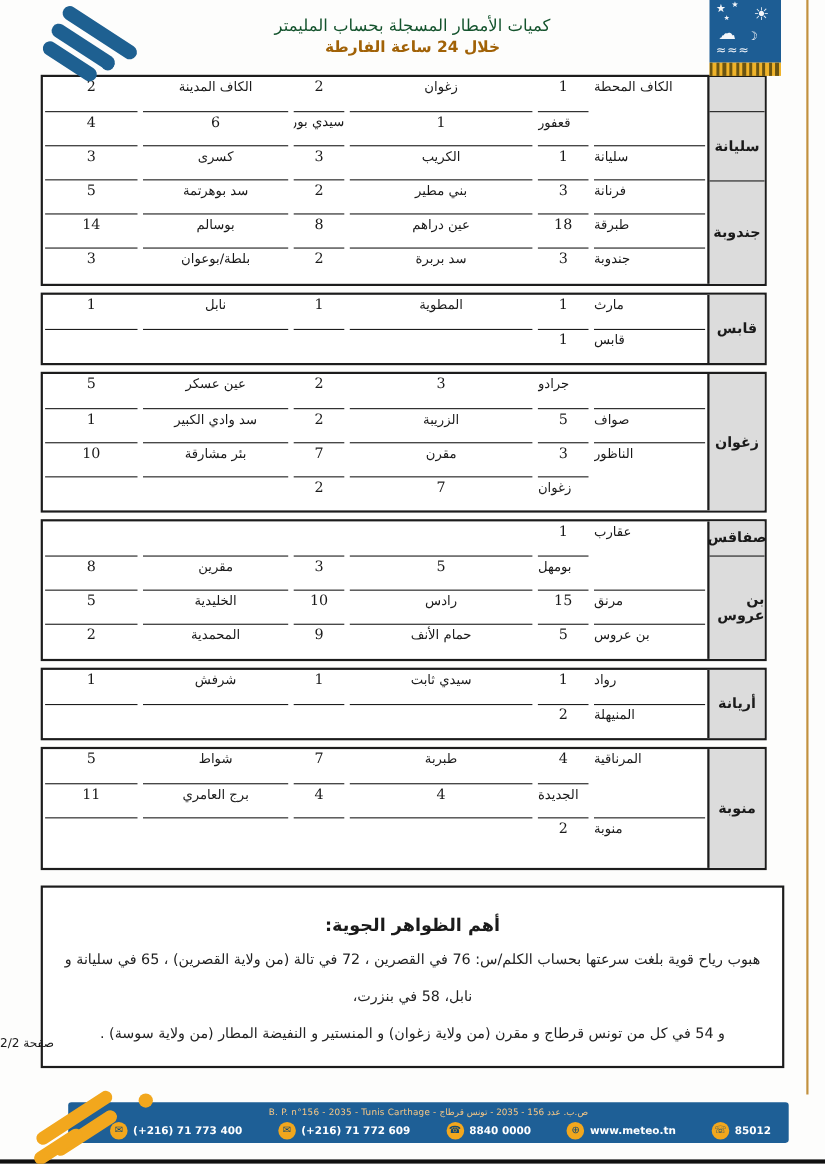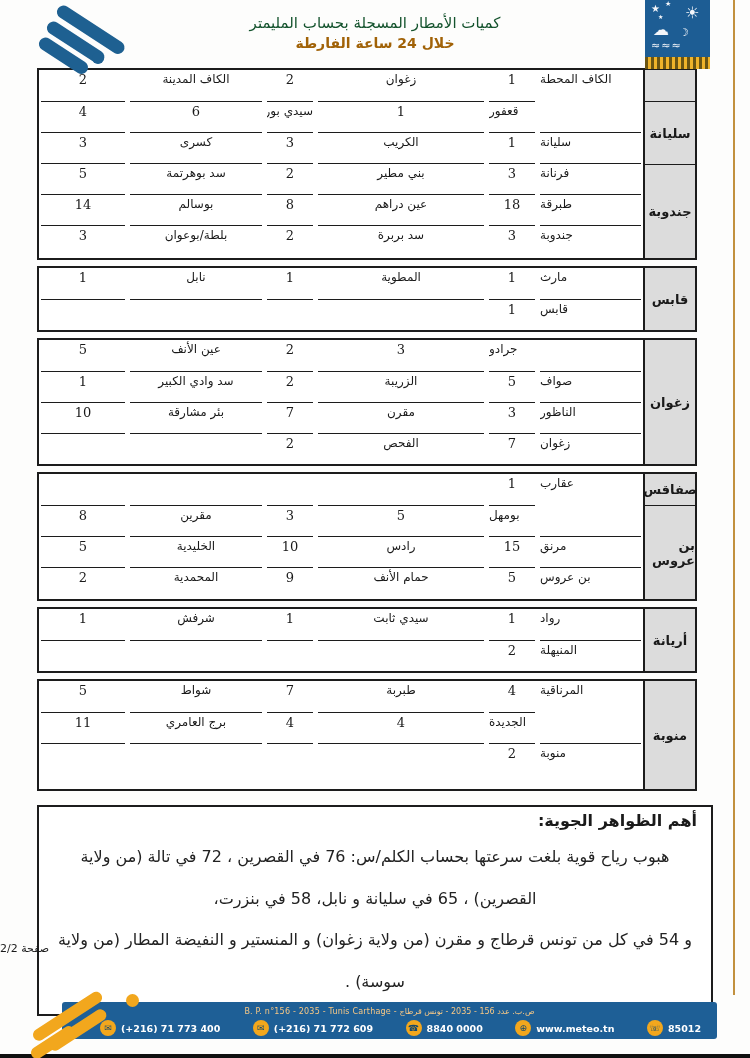--- a/index.html
+++ b/index.html
@@ -41,22 +41,22 @@
   .cell.v{text-align:center;font-family:"DejaVu Serif",serif;font-size:13px;direction:ltr;}
   .cell.s{text-align:center;}
   .cell.s1{text-align:left;padding-right:6px;}
   .bt{border-top:1.6px solid #1c1c1c;}
   .region-col{width:50px;border-left:2px solid #1c1c1c;background:#dcdcdc;display:flex;flex-direction:column;}
   .region-cell{display:flex;align-items:center;justify-content:center;font-weight:bold;font-size:13px;direction:rtl;}
   .rbt{border-top:1.6px solid #1c1c1c;}
   
   .phenomena{margin:14px 0 0 37px;width:676px;border:2px solid #1c1c1c;box-sizing:border-box;
              padding:4px 14px 12px 14px;background:#fff;}
-  .ph-title{direction:rtl;text-align:right;font-weight:bold;font-size:16px;margin-bottom:6px;}
-  .ph-line{direction:rtl;text-align:center;font-size:16px;line-height:2.6;color:#222;}
+  .ph-title{direction:rtl;text-align:center;font-weight:bold;font-size:16px;margin-bottom:6px;margin-top:20px;}
+  .ph-line{direction:rtl;text-align:center;font-size:13px;line-height:2.6;color:#222;}
   
   .page-label{position:absolute;left:0;right:0;top:942px;text-align:left;font-size:11px;direction:rtl;}
   
   .footer-band{position:absolute;left:62px;right:33px;top:1002px;height:37px;background:#1e5f96;border-radius:3px;}
   .footer-address{text-align:center;font-size:8px;color:#f8c885;padding-top:5px;letter-spacing:.2px;}
   .footer-contacts{display:flex;justify-content:space-between;align-items:center;padding:4px 16px 0 38px;}
   .contact{display:flex;align-items:center;gap:5px;}
   .contact .circ{width:16px;height:16px;border-radius:50%;background:#f2a71d;color:#14486e;
                  display:flex;align-items:center;justify-content:center;font-size:9px;line-height:1;}
   .contact .val{color:#ffffff;font-size:9.5px;font-weight:bold;white-space:nowrap;}
@@ -173,21 +173,21 @@
         </div>
       </div>
       <div class="region-col">
         <div class="region-cell" style="min-height: 62px; flex: 2 1 0%;">قابس</div>
       </div>
     </div>
     <div class="block">
       <div class="rows-area">
         <div class="trow">
           <div class="cell v">5</div>
-          <div class="cell s">عين الأنف</div>
+          <div class="cell s">عين عسكر</div>
           <div class="cell v">2</div>
           <div class="cell v">3</div>
           <div class="cell s s1">جرادو</div>
         </div>
         <div class="trow">
           <div class="cell v bt">1</div>
           <div class="cell s bt">سد وادي الكبير</div>
           <div class="cell v bt">2</div>
           <div class="cell s bt">الزريبة</div>
           <div class="cell v bt">5</div>
@@ -198,21 +198,20 @@
           <div class="cell s bt">بئر مشارقة</div>
           <div class="cell v bt">7</div>
           <div class="cell s bt">مقرن</div>
           <div class="cell v bt">3</div>
           <div class="cell s s1 bt">الناظور</div>
         </div>
         <div class="trow">
           <div class="cell v bt"></div>
           <div class="cell s bt"></div>
           <div class="cell v bt">2</div>
-          <div class="cell s bt">الفحص</div>
           <div class="cell v bt">7</div>
           <div class="cell s s1 bt">زغوان</div>
         </div>
       </div>
       <div class="region-col">
         <div class="region-cell" style="min-height: 124px; flex: 4 1 0%;">زغوان</div>
       </div>
     </div>
     <div class="block">
       <div class="rows-area">

